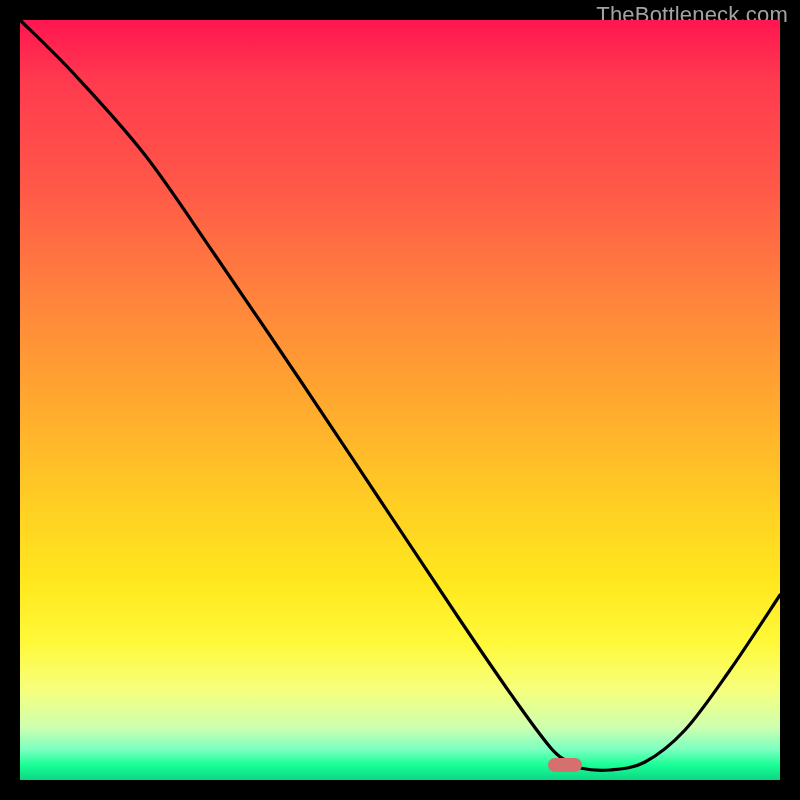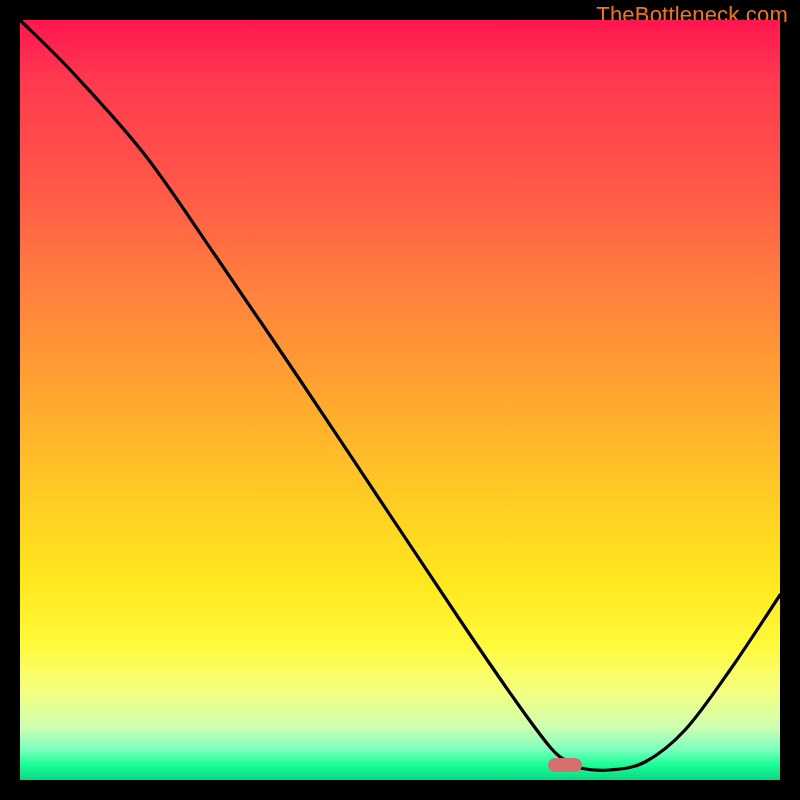--- a/index.html
+++ b/index.html
@@ -41,21 +41,21 @@
       #0cd684 100%
     );
   }
   .watermark {
     position: absolute;
     top: 2px;
     right: 12px;
     font-family: Arial, Helvetica, sans-serif;
     font-size: 22px;
     font-weight: 500;
-    color: #f97316;
+    color: #a3a3a3;
     letter-spacing: 0.2px;
   }
   svg.curve {
     position: absolute;
     left: 0;
     top: 0;
     width: 760px;
     height: 760px;
     overflow: visible;
   }

